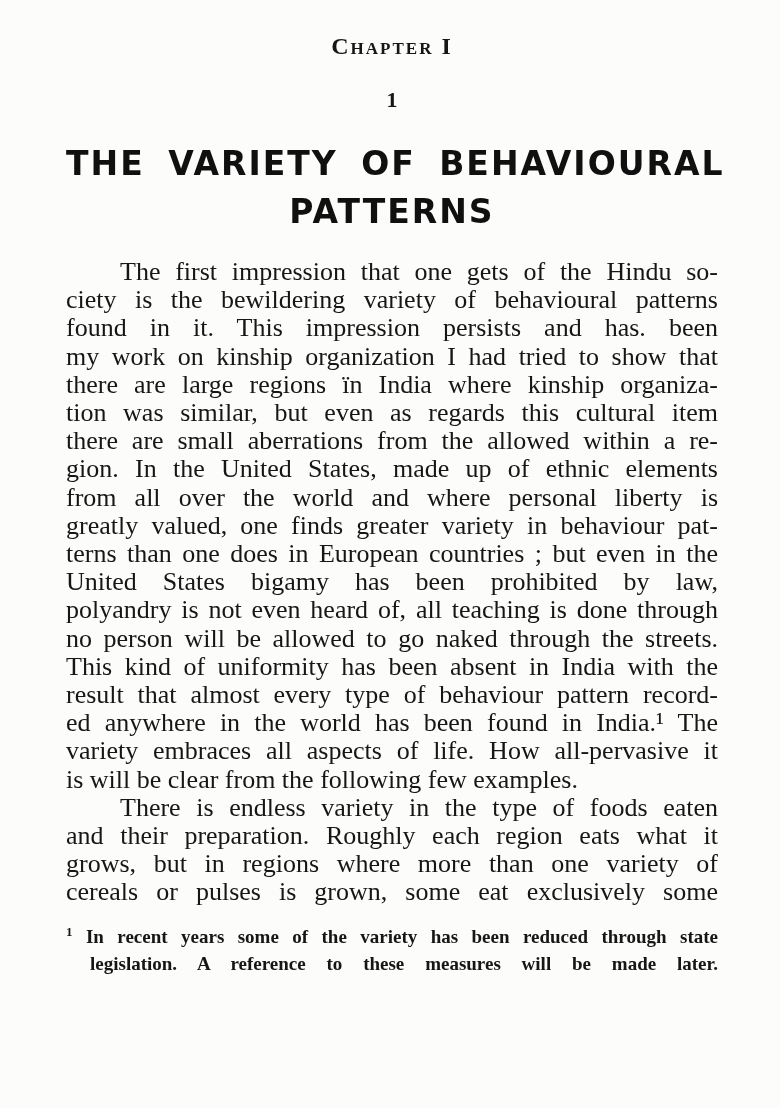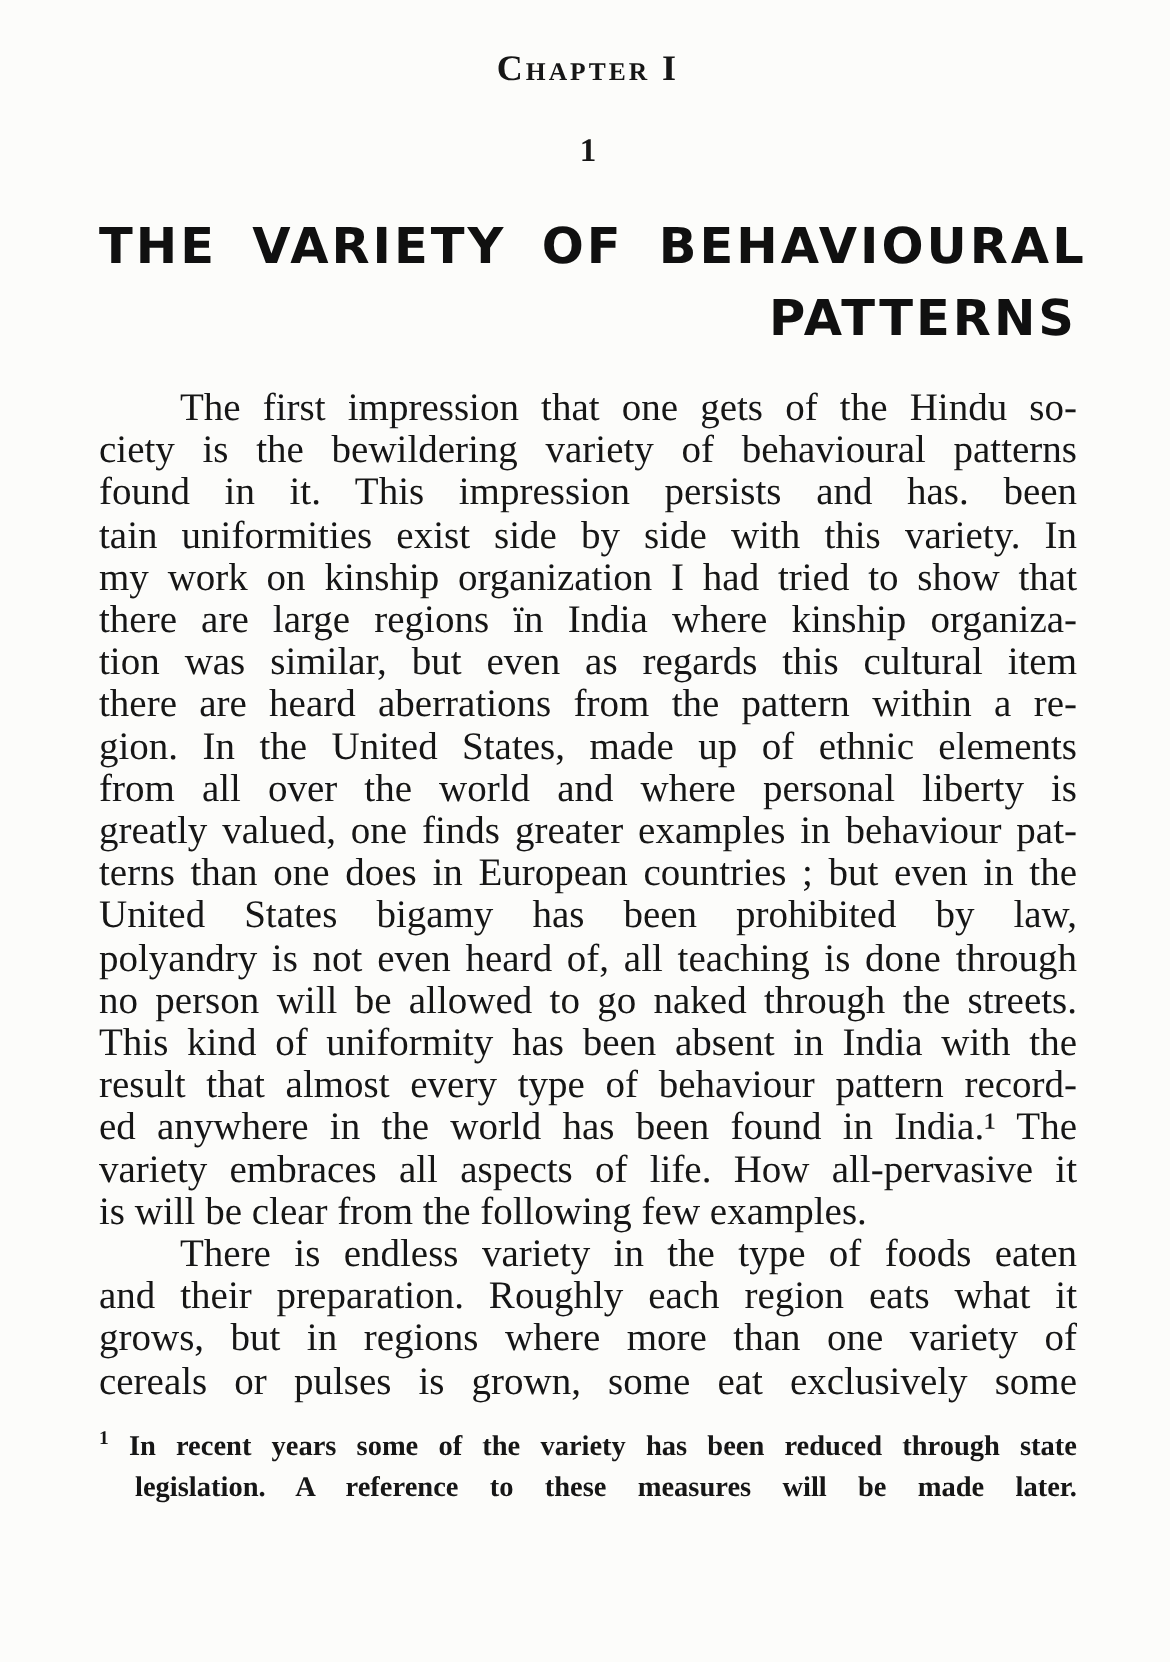--- a/index.html
+++ b/index.html
@@ -24,21 +24,21 @@
   }
   .page-number{
     text-align:center;
     margin-top:26px;
     font-size:22px;
     line-height:28px;
     font-weight:bold;
   }
   .title{
     margin:26px 0 0 0;
-    text-align:right;
+    text-align:center;
     font-family:"DejaVu Sans", sans-serif;
     font-weight:bold;
     font-size:33px;
     line-height:48px;
     letter-spacing:2px;
     word-spacing:10px;
     color:#101010;
   }
   .title-line{display:block;white-space:nowrap;}
   .body-text{
@@ -82,28 +82,27 @@
     <span class="title-line">THE VARIETY OF BEHAVIOURAL</span>
     <span class="title-line">PATTERNS</span>
   </h1>
 
   <div class="body-text">
 
     <div>
       <span class="ln ind">The first impression that one gets of the Hindu so-</span>
       <span class="ln">ciety is the bewildering variety of behavioural patterns</span>
       <span class="ln">found in it.  This impression persists and has. been</span>
-      <span class="ln">tain uniformities exist side by side with this variety.  In</span>
       <span class="ln">my work on kinship organization I had tried to show that</span>
       <span class="ln">there are large regions ïn India where kinship organiza-</span>
       <span class="ln">tion was similar, but even as regards this cultural item</span>
-      <span class="ln">there are heard aberrations from the pattern within a re-</span>
+      <span class="ln">there are small aberrations from the allowed within a re-</span>
       <span class="ln">gion.  In the United States, made up of ethnic elements</span>
       <span class="ln">from all over the world and where personal liberty is</span>
-      <span class="ln">greatly valued, one finds greater examples in behaviour pat-</span>
+      <span class="ln">greatly valued, one finds greater variety in behaviour pat-</span>
       <span class="ln">terns than one does in European countries ; but even in the</span>
       <span class="ln">United States bigamy has been prohibited by law,</span>
       <span class="ln">polyandry is not even heard of, all teaching is done through</span>
       <span class="ln">no person will be allowed to go naked through the streets.</span>
       <span class="ln">This kind of uniformity has been absent in India with the</span>
       <span class="ln">result that almost every type of behaviour pattern record-</span>
       <span class="ln">ed anywhere in the world has been found in India.¹  The</span>
       <span class="ln">variety embraces all aspects of life.  How all-pervasive it</span>
       <span class="ln noj">is will be clear from the following few examples.</span>
     </div>

